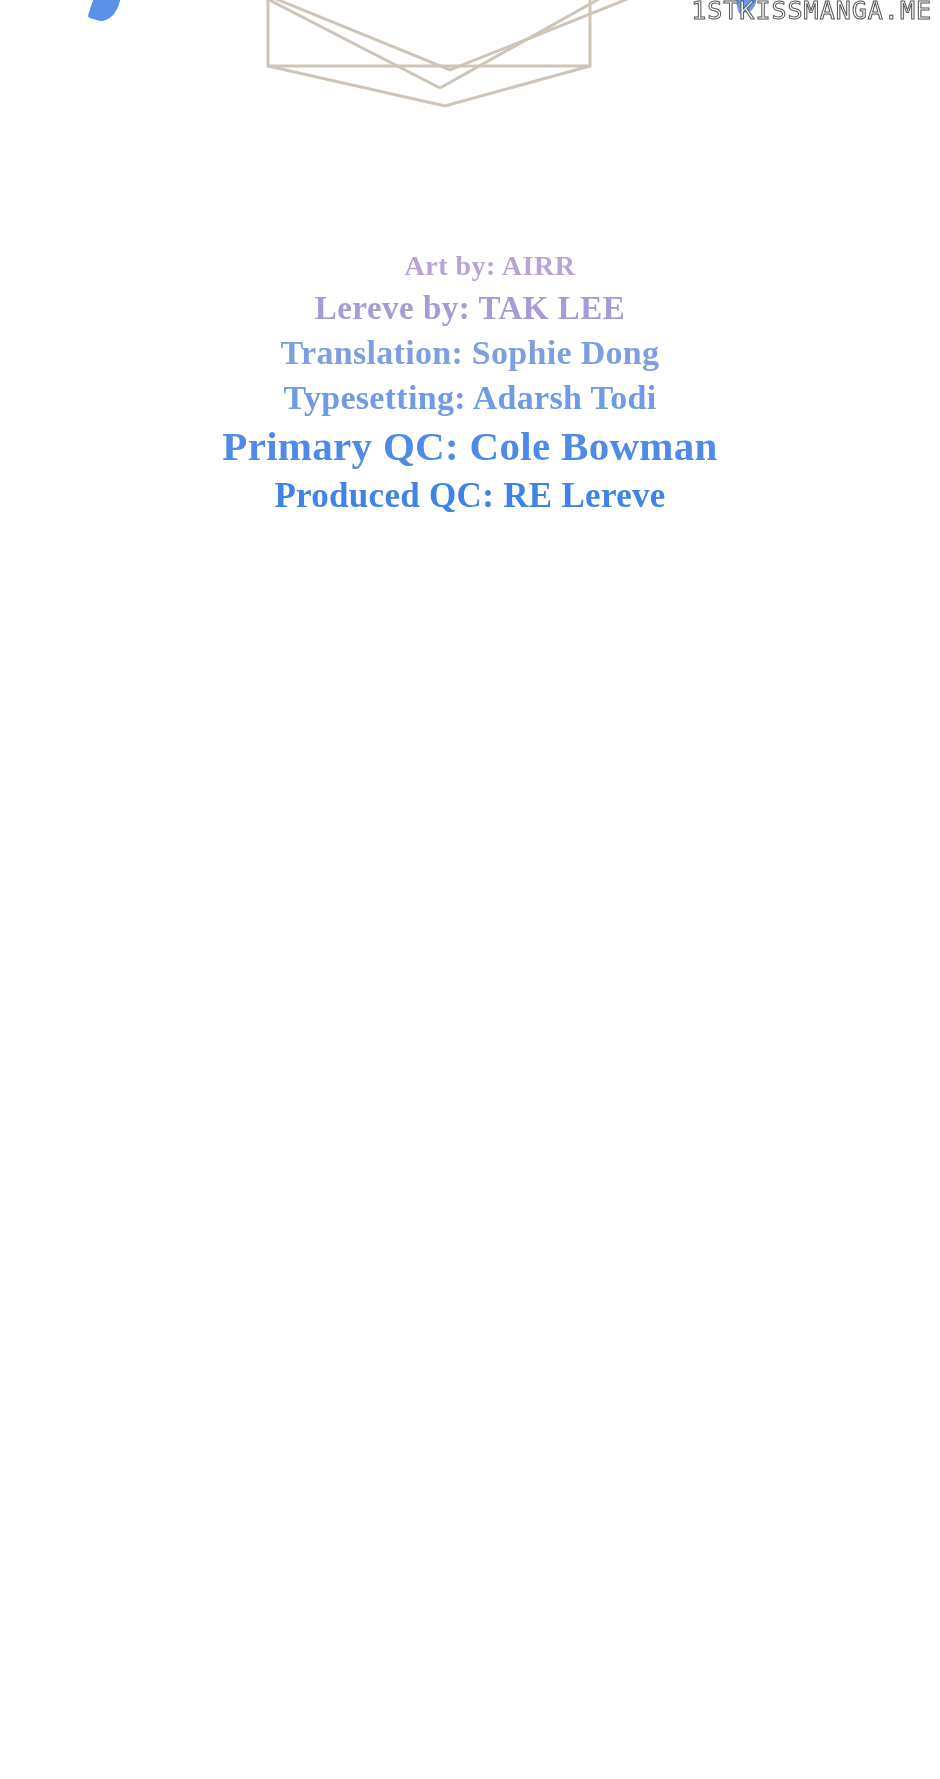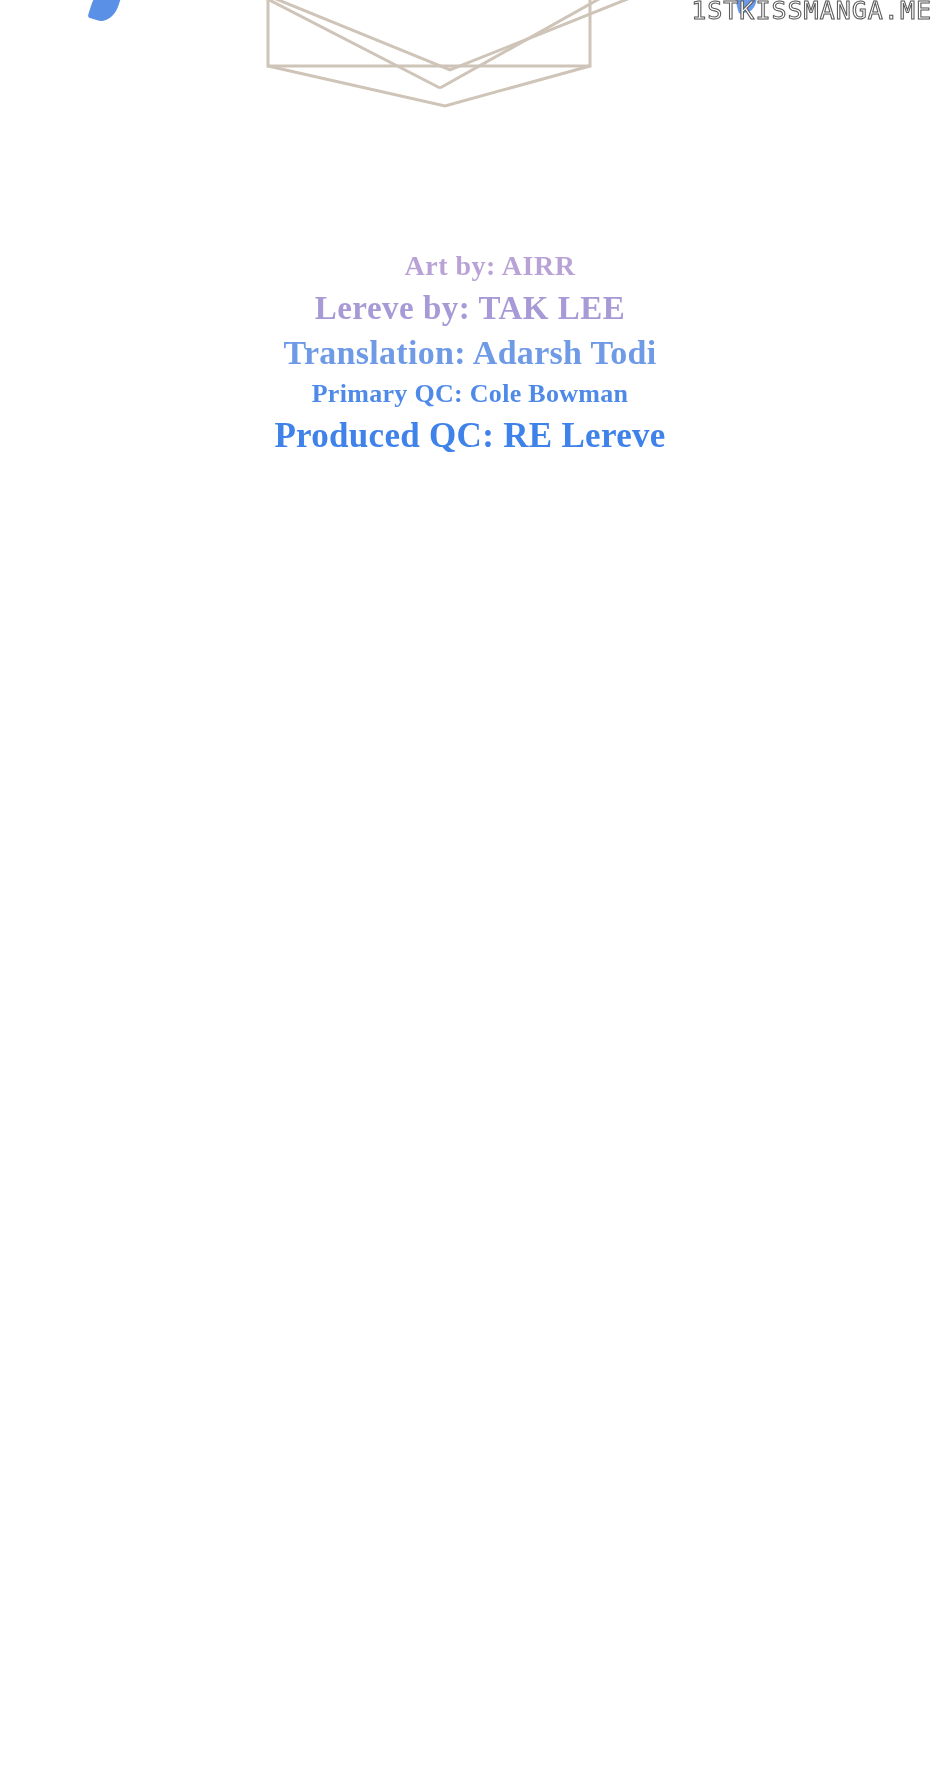--- a/index.html
+++ b/index.html
@@ -75,21 +75,21 @@
     font-family: "Liberation Serif", serif;
     font-weight: bold;
     line-height: 1.0;
     white-space: nowrap;
   }
   .credit-line.c0 { font-size: 28px; color: #b9a3d6; margin-bottom: 12px; letter-spacing: .5px; margin-left: 40px; }
   .credit-line.c1 { font-size: 33px; color: #a79ad6; margin-bottom: 11px; letter-spacing: .5px; }
   .credit-line.c2 { font-size: 34px; color: #9a9ad8; margin-bottom: 11px; letter-spacing: .5px; }
   .credit-line.c3 { font-size: 34px; color: #7e9ee2; margin-bottom: 11px; letter-spacing: .3px; }
   .credit-line.c4 { font-size: 34px; color: #6f9ae6; margin-bottom: 11px; letter-spacing: .3px; }
-  .credit-line.c5 { font-size: 26px; color: #4f8ae8; margin-bottom: 11px; letter-spacing: .3px; }
+  .credit-line.c5 { font-size: 41px; color: #4f8ae8; margin-bottom: 11px; letter-spacing: .3px; }
   .credit-line.c6 { font-size: 35px; color: #3f82ea; margin-bottom: 0; letter-spacing: .3px; }
 
   .producer {
     position: absolute;
     left: 0;
     right: 0;
     top: 615px;
     text-align: center;
     font-family: "Liberation Sans", sans-serif;
     font-size: 30px;
@@ -114,19 +114,20 @@
     </svg>
     <div class="leaf left"></div>
     <div class="leaf right"></div>
   </div>
 
   <div class="watermark">1STKISSMANGA.ME</div>
 
   <div class="credits">
     <div class="credit-line c0" style="color: rgb(185, 163, 214);">Art by: AIRR</div>
     <div class="credit-line c1" style="color: rgb(167, 154, 214);">Lereve by: TAK LEE</div>
-    <div class="credit-line c4" style="color: rgb(111, 154, 230);">Translation: Adarsh Todi</div>
+    <div class="credit-line c3" style="color: rgb(126, 158, 226);">Translation: Sophie Dong</div>
+    <div class="credit-line c4" style="color: rgb(111, 154, 230);">Typesetting: Adarsh Todi</div>
     <div class="credit-line c5" style="color: rgb(79, 138, 232);">Primary QC: Cole Bowman</div>
     <div class="credit-line c6" style="color: rgb(63, 130, 234);">Produced QC: RE Lereve</div>
   </div>
 
 
 </div>
 
 </body></html>

